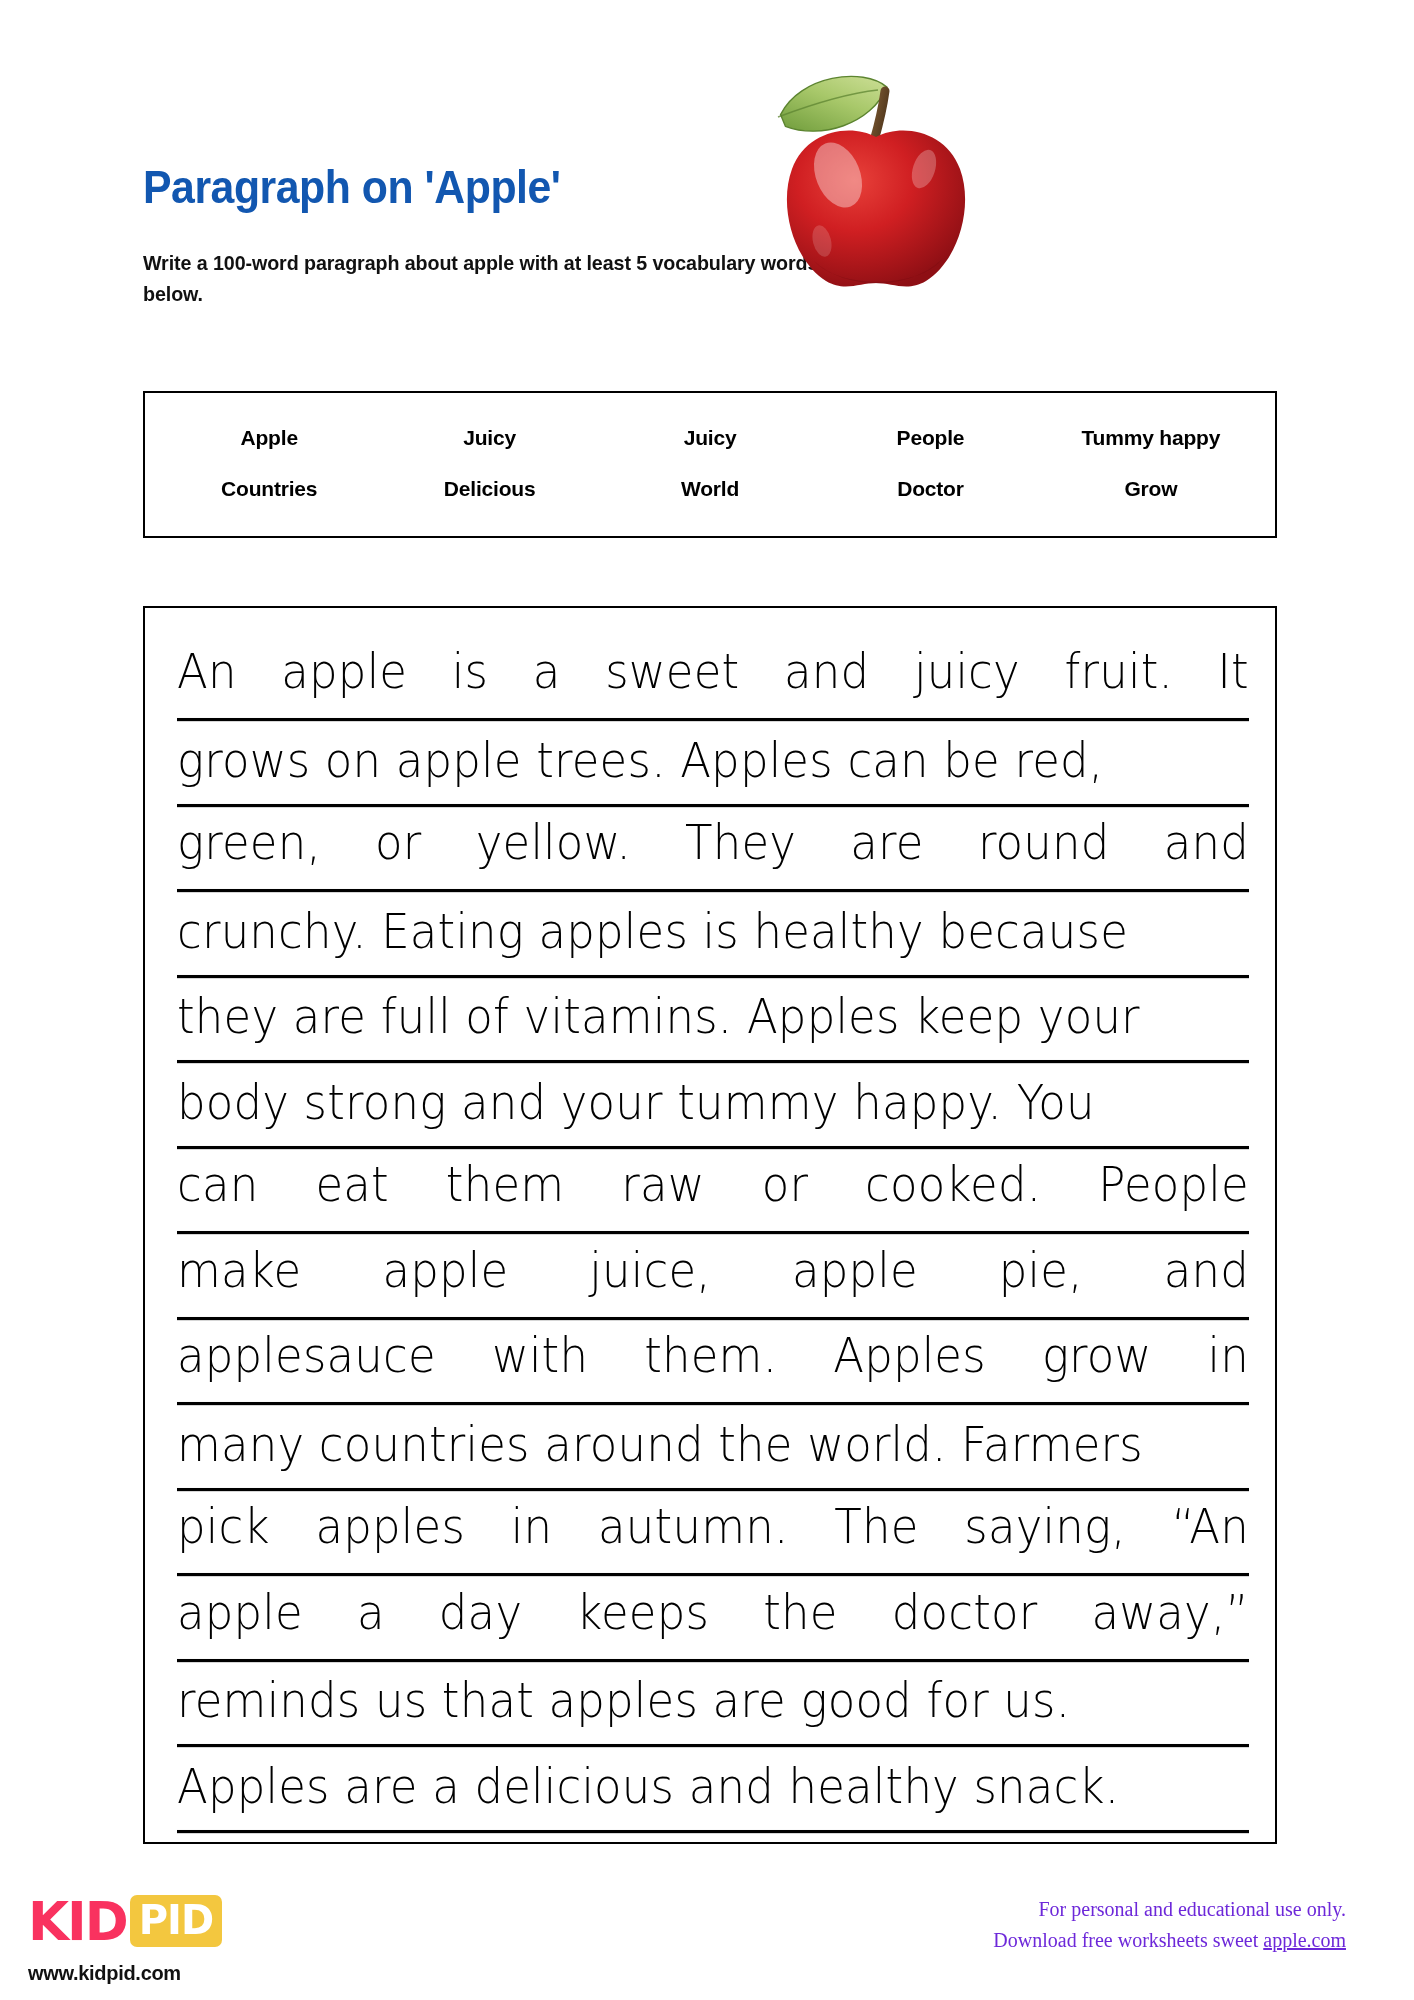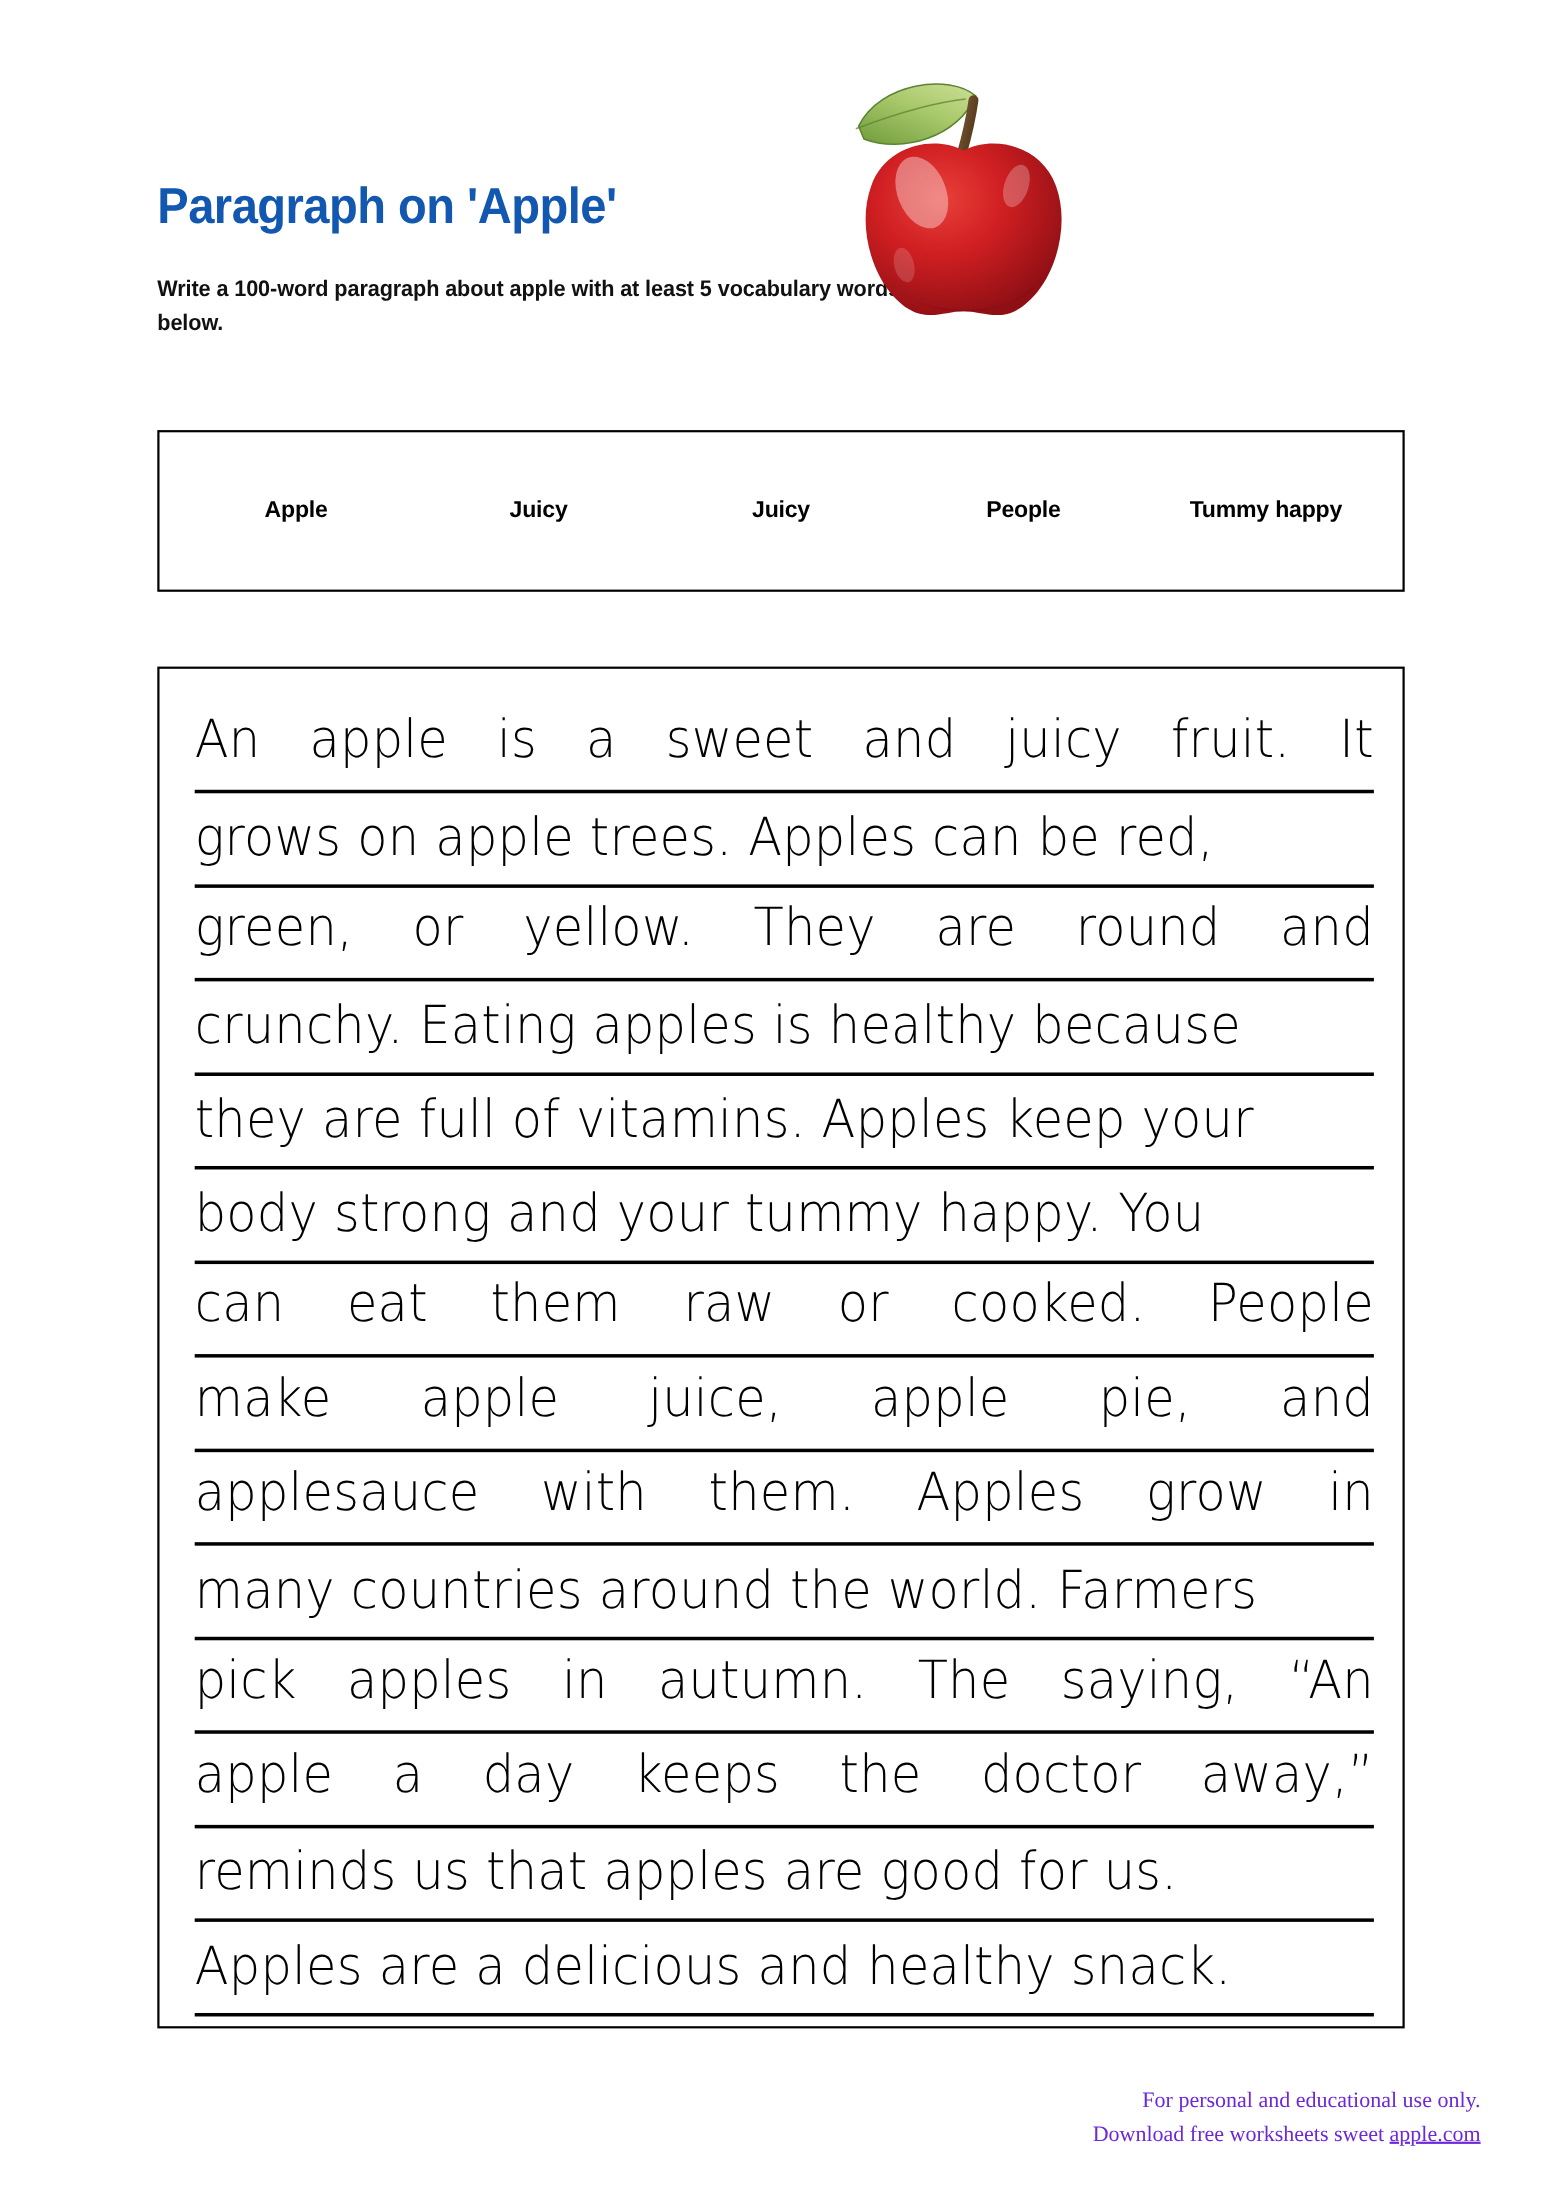--- a/index.html
+++ b/index.html
@@ -265,20 +265,27 @@
 </div>
 
 <div class="vocab-box">
   <div class="vocab-row">
     <div class="vocab-cell">Apple</div>
     <div class="vocab-cell">Juicy</div>
     <div class="vocab-cell">Juicy</div>
     <div class="vocab-cell">People</div>
     <div class="vocab-cell">Tummy happy</div>
   </div>
+  <div class="vocab-row">
+    <div class="vocab-cell">Countries</div>
+    <div class="vocab-cell">Delicious</div>
+    <div class="vocab-cell">World</div>
+    <div class="vocab-cell">Doctor</div>
+    <div class="vocab-cell">Grow</div>
+  </div>
 </div>
 
 <div class="writing-box">
   <div class="writing-lines" id="answer-lines">
       <div class="hand-line justified">
         <span>An</span>
         <span>apple</span>
         <span>is</span>
         <span>a</span>
         <span>sweet</span>
@@ -343,20 +350,27 @@
         <span>the</span>
         <span>doctor</span>
         <span>away,”</span>
       </div>
       <div class="hand-line">reminds us that apples are good for us.</div>
       <div class="hand-line last">Apples are a delicious and healthy snack.</div>
     </div>
 </div>
 
 <div class="footer">
+  <div class="logo-wrap">
+    <div class="logo-mark">
+      <span class="logo-kid">KID</span>
+      <span class="logo-pid">PID</span>
+    </div>
+    <div class="logo-url">www.kidpid.com</div>
+  </div>
 
   <div class="footer-note">
     <div>For personal and educational use only.</div>
     <div>
       <span>Download free worksheets sweet </span><span class="link">apple.com</span>
     </div>
   </div>
 </div>
 
 </body></html>

